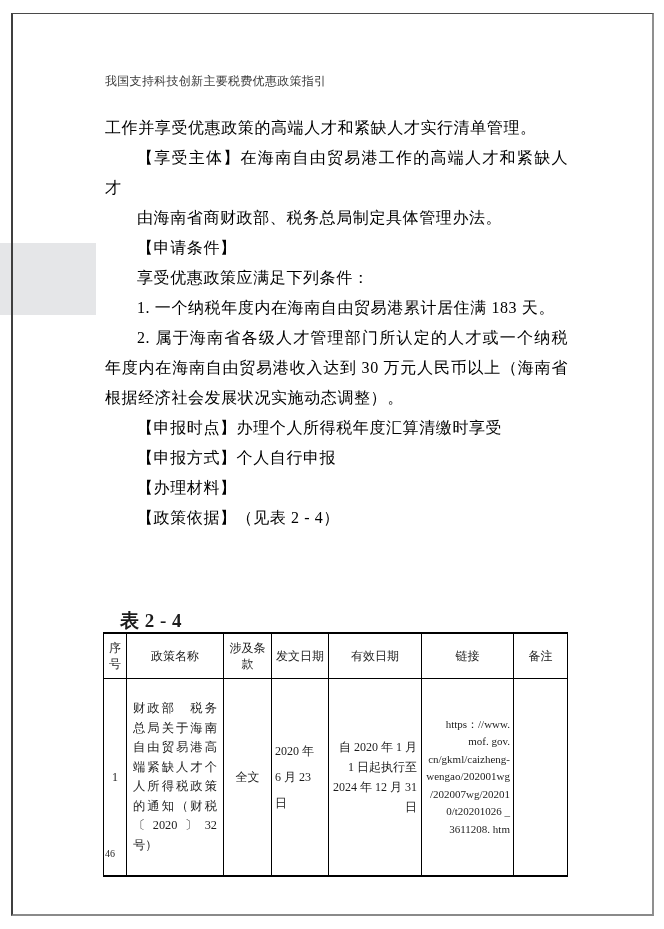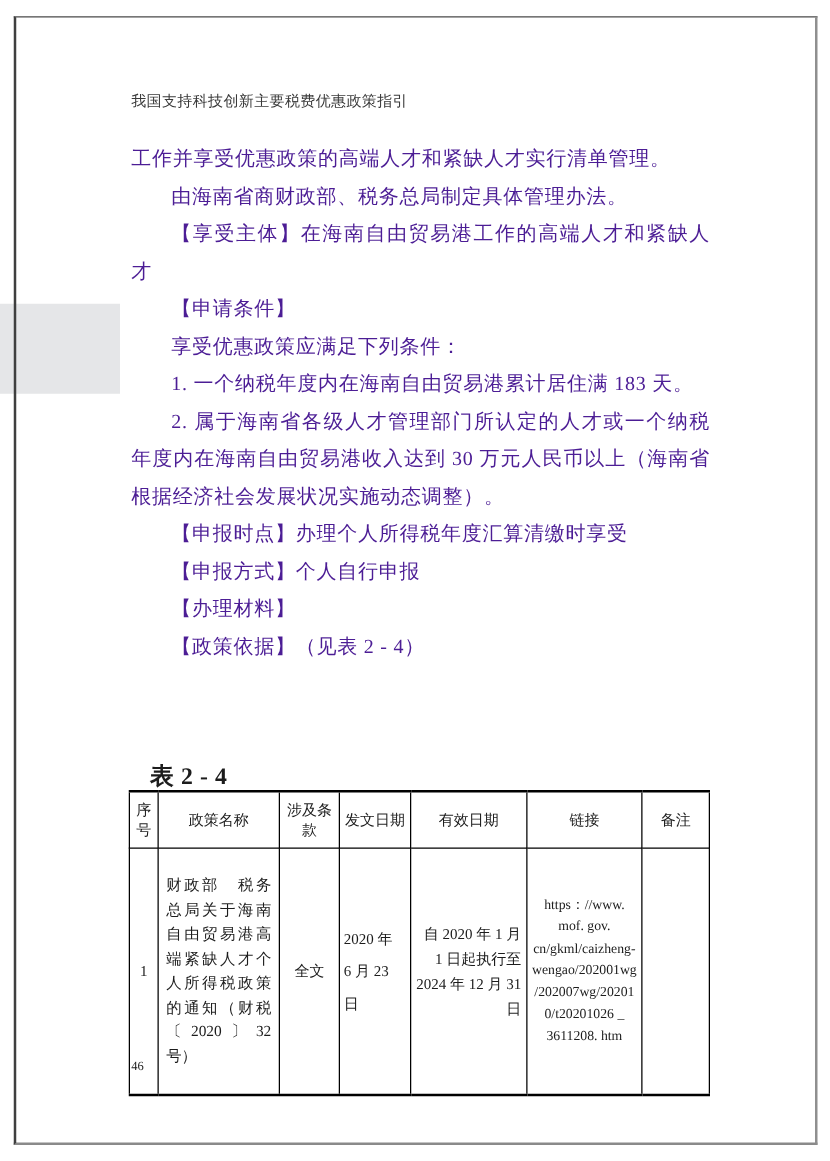--- a/index.html
+++ b/index.html
@@ -20,21 +20,21 @@
   }
   .running-head {
     position:absolute; left:105px; top:73px; font-size:12px; color:#3a3a3a;
     letter-spacing:0.3px; z-index:3;text-align:center;
   }
   .body-text {
     position:absolute; left:105px; top:113px; width:463px; z-index:3;
   }
   .body-text p {
     margin:0; font-size:16px; line-height:30px; letter-spacing:0.6px;
-    text-align:justify; color:#4c1d95;
+    text-align:justify; color:#000000;
   }
   .body-text p.ind { text-indent:2em; }
   .table-caption {
     position:absolute; left:120px; top:608px; font-size:19px; font-weight:bold;
     letter-spacing:0.5px; z-index:3;
   }
   .policy-table {
     position:absolute; left:103px; top:632px; width:464px; z-index:3;
     border-collapse:collapse; table-layout:fixed; font-size:12px;
   }
@@ -47,40 +47,40 @@
     line-height:16px; padding:2px 1px; font-size:12px;
   }
   .policy-table tbody td { border-bottom:2px solid #000; height:140px; }
   td.cell-center { text-align:center; padding:2px; line-height:19px; }
   td.cell-name {
     text-align:justify; padding:20px 6px; line-height:19.5px; font-size:12.3px;
   }
   td.cell-issue { text-align:left; padding:0 3px; line-height:26px; white-space:pre-line; }
   td.cell-valid { text-align:right; padding:2px 4px; line-height:20px; }
   td.cell-link {
-    text-align:center; padding:2px 3px; line-height:17.5px; font-size:11px;
+    text-align:right; padding:2px 3px; line-height:17.5px; font-size:11px;
     overflow-wrap:break-word;
   }
   td.cell-remark { padding:2px; }
   .page-number {
     position:absolute; left:105px; top:848px; font-size:10px; z-index:3;
   }
 </style>
 </head>
 <body>
 
 <div class="margin-tab"></div>
 <div class="page-frame"></div>
 
 <div class="running-head">我国支持科技创新主要税费优惠政策指引</div>
 
 <div class="body-text">
   <p>工作并享受优惠政策的高端人才和紧缺人才实行清单管理。</p>
+  <p class="ind">【享受主体】在海南自由贸易港工作的高端人才和紧缺人才</p>
   <p class="ind">由海南省商财政部、税务总局制定具体管理办法。</p>
-  <p class="ind">【享受主体】在海南自由贸易港工作的高端人才和紧缺人才</p>
   <p class="ind">【申请条件】</p>
   <p class="ind">享受优惠政策应满足下列条件：</p>
   <p class="ind">1. 一个纳税年度内在海南自由贸易港累计居住满 183 天。</p>
   <p class="ind">2. 属于海南省各级人才管理部门所认定的人才或一个纳税年度内在海南自由贸易港收入达到 30 万元人民币以上（海南省根据经济社会发展状况实施动态调整）。</p>
   <p class="ind">【申报时点】办理个人所得税年度汇算清缴时享受</p>
   <p class="ind">【申报方式】个人自行申报</p>
   <p class="ind">【办理材料】</p>
   <p class="ind">【政策依据】（见表 2 - 4）</p>
 </div>
 

